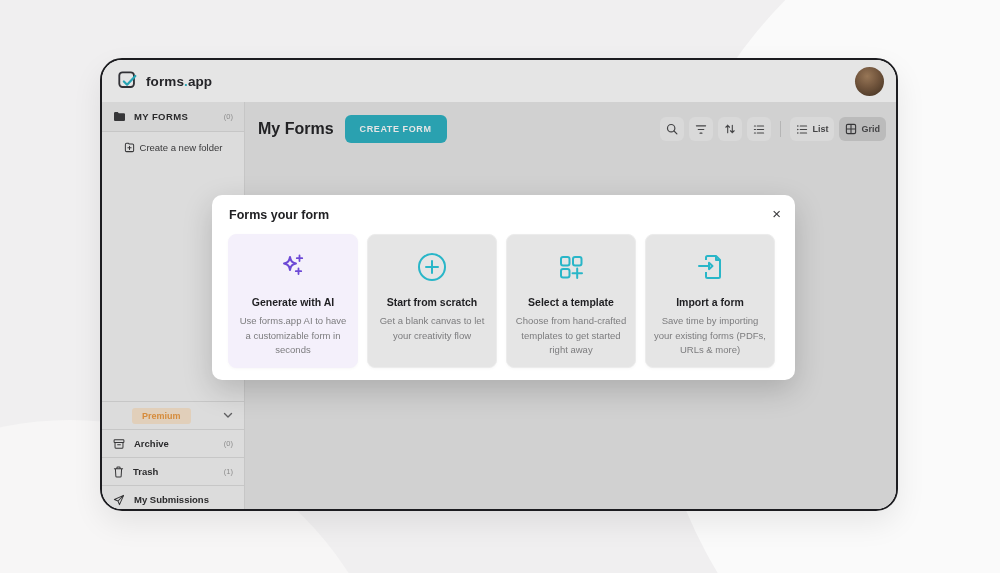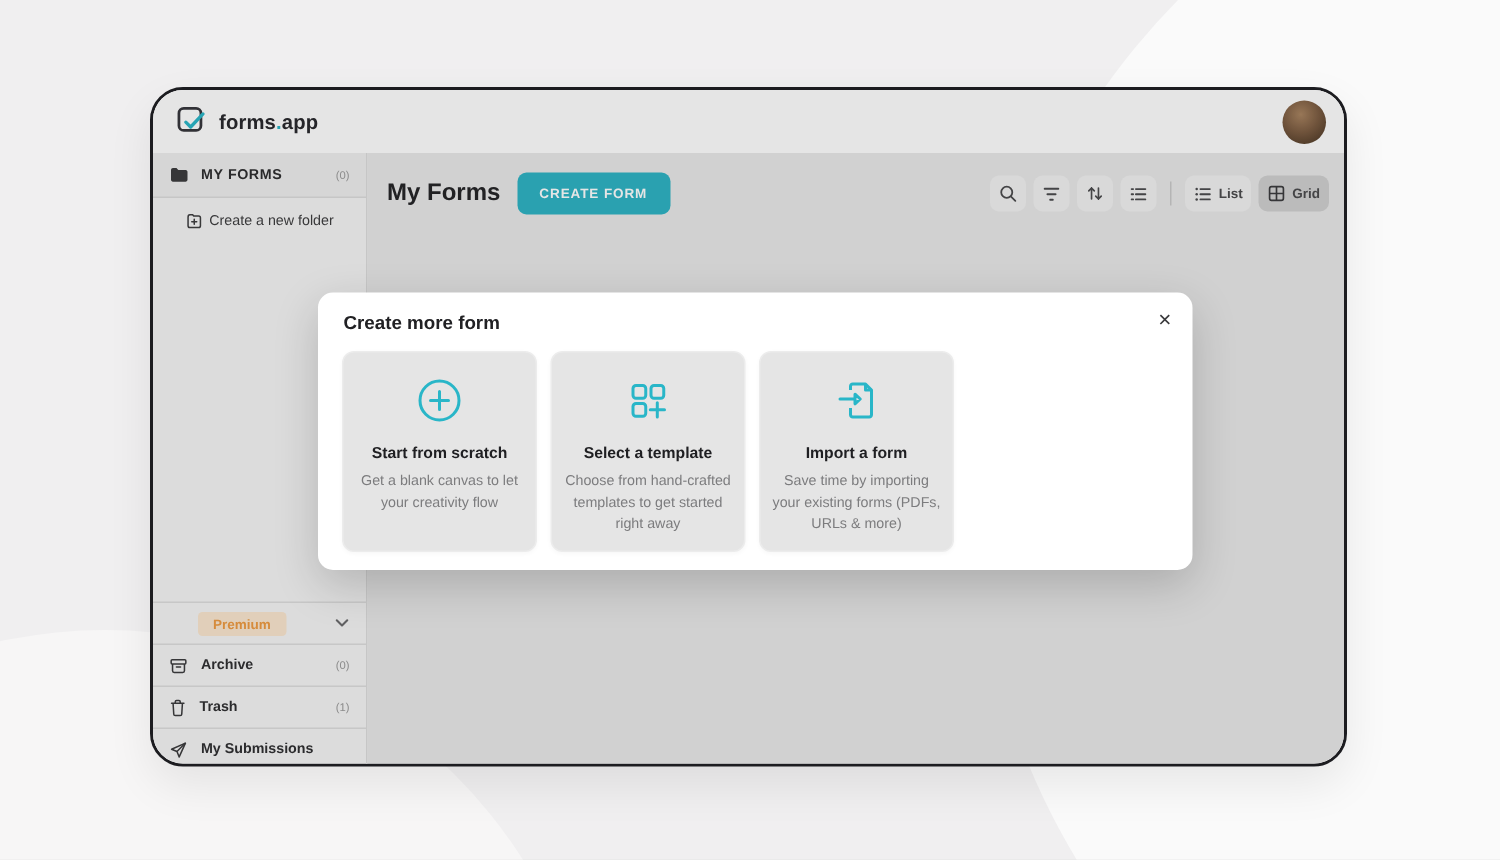--- a/index.html
+++ b/index.html
@@ -231,25 +231,36 @@
           </button>
         </div>
       </div>
     </main>
   </div>
 
   <div class="overlay"></div>
 
   <div class="modal">
     <div class="modal-header">
-      <span class="modal-title">Create more form</span>
+      <span class="modal-title">Forms your form</span>
       <button class="modal-close">×</button>
     </div>
     <div class="cards">
 
+      <div class="card highlight">
+        <span class="card-icon">
+          <svg width="36" height="36" viewBox="0 0 36 36" fill="none">
+            <path d="M15 8 C15.8 12.2 17 13.6 21 14.5 C17 15.4 15.8 16.8 15 21 C14.2 16.8 13 15.4 9 14.5 C13 13.6 14.2 12.2 15 8 Z" stroke="#6d49d6" stroke-width="2" stroke-linejoin="round"></path>
+            <path d="M24.5 6.5 V12 M21.8 9.2 H27.2" stroke="#6d49d6" stroke-width="1.8" stroke-linecap="round"></path>
+            <path d="M23.5 19.5 V25 M20.8 22.2 H26.2" stroke="#6d49d6" stroke-width="1.8" stroke-linecap="round"></path>
+          </svg>
+        </span>
+        <span class="card-title">Generate with AI</span>
+        <span class="card-desc">Use forms.app AI to have a customizable form in seconds</span>
+      </div>
 
       <div class="card">
         <span class="card-icon">
           <svg width="34" height="34" viewBox="0 0 34 34" fill="none">
             <circle cx="17" cy="17" r="13" stroke="#29b6c8" stroke-width="2"></circle>
             <path d="M17 11 V23 M11 17 H23" stroke="#29b6c8" stroke-width="2" stroke-linecap="round"></path>
           </svg>
         </span>
         <span class="card-title">Start from scratch</span>
         <span class="card-desc">Get a blank canvas to let your creativity flow</span>

